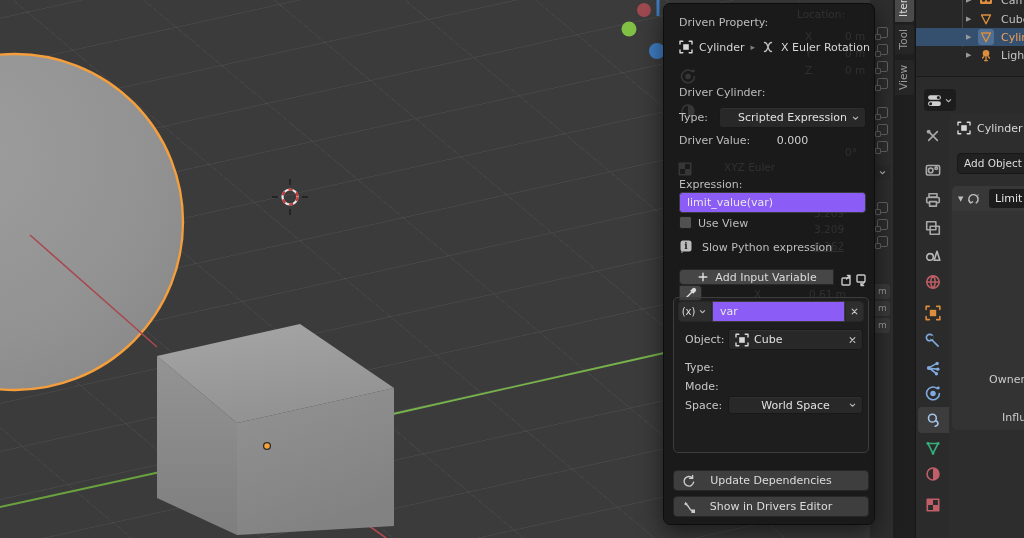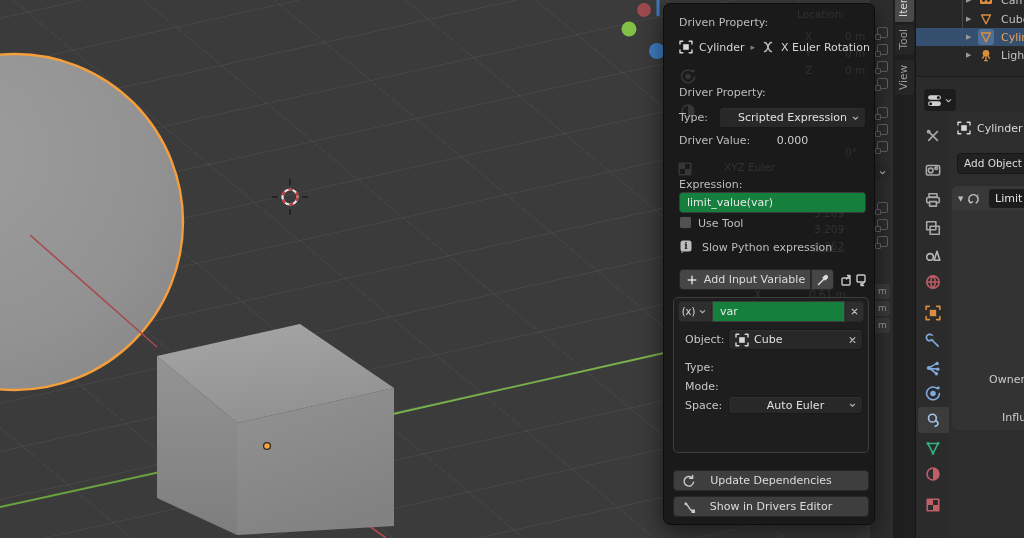--- a/index.html
+++ b/index.html
@@ -59,21 +59,21 @@
   
   #popup { position:absolute; left:663px; top:3px; width:212px; height:522px; background:rgba(25,25,25,0.97);
            border:1px solid #0d0d0d; border-radius:7px; box-shadow:0 8px 24px rgba(0,0,0,.55); z-index:5; }
   .p-abs { position:absolute; }
   .p-label { color:#bdbdbd; }
   .ghost { position:absolute; color:#a8a8a8; opacity:.15; font-size:10.5px; white-space:nowrap; pointer-events:none; }
   .gicon { position:absolute; opacity:.12; pointer-events:none; }
   .dropdown { position:absolute; background:#282828; border:1px solid #181818; border-radius:3.5px;
               box-shadow:inset 0 1px 0 rgba(255,255,255,.04); color:#e0e0e0; display:flex; align-items:center; justify-content:center; }
   .dropdown .chev { position:absolute; right:4px; top:50%; transform:translateY(-50%); }
-  .tfield { position:absolute; background:#15803d; border:1px solid #3a3a3a; border-radius:3.5px; color:#e8e8e8; display:flex; align-items:center; padding:0 7px; }
+  .tfield { position:absolute; background:#8b5cf6; border:1px solid #3a3a3a; border-radius:3.5px; color:#e8e8e8; display:flex; align-items:center; padding:0 7px; }
   .btn { background:#3e3e3e; border:1px solid #272727; border-radius:4px; color:#dcdcdc; display:flex; align-items:center; justify-content:center; }
   .checkbox { position:absolute; width:13px; height:13px; background:#515151; border:1px solid #1c1c1c; border-radius:2.5px; }
   #var-box { position:absolute; left:9px; top:293px; width:196px; height:156px; border:1px solid #3e3e3e; border-radius:5px; background:rgba(40,40,40,.35); }
   .vb-label { position:absolute; color:#c6c6c6; }
   #value-box { position:absolute; left:3px; top:120px; width:188px; height:29px; border:1px solid #3e3e3e; border-radius:4px; }
   .icon-btn { display:flex; align-items:center; justify-content:center; }
 </style>
 </head>
 <body>
 
@@ -391,51 +391,51 @@
       <span>Cylinder</span>
       <span style="color:#7e7e7e; font-size:9px;">▸</span>
       <span class="micon" style="display: inline-flex; align-items: center;">
           <svg width="14" height="14" viewBox="0 0 14 14" fill="none">
             <path d="M3.5 2.5c4.5 0 2.5 9 7 9 M10.5 2.5c-4.5 0-2.5 9-7 9" stroke="#bdbdbd" stroke-width="1.4" stroke-linecap="round" stroke-linejoin="round"></path>
           </svg>
         </span>
       <span>X Euler Rotation</span>
     </div>
 
-    <div class="p-abs p-label" style="left:15px; top:82px;">Driver Property:</div>
+    <div class="p-abs p-label" style="left:15px; top:82px;">Driver Cylinder:</div>
 
     <div class="p-abs p-label" style="left:15px; top:107px;">Type:</div>
     <div class="dropdown" style="left:55px; top:103px; width:147px; height:21px;">
       <span>Scripted Expression</span>
       <span class="chev micon" style="display: inline-flex; align-items: center;">
           <svg width="11" height="11" viewBox="0 0 14 14" fill="none">
             <path d="M4.2 5.8 7 8.6 9.8 5.8" stroke="#b5b5b5" stroke-width="1.4" stroke-linecap="round" stroke-linejoin="round"></path>
           </svg>
         </span>
     </div>
 
     <div class="p-abs p-label" style="left:15px; top:130px;">Driver Value:</div>
     <div class="p-abs" style="left:55px; top:130px; width:147px; text-align:center; color:#cfcfcf;">0.000</div>
 
     <div class="p-abs p-label" style="left:15px; top:174px;">Expression:</div>
     <div class="tfield" style="left:15px; top:188px; width:187px; height:21px;">limit_value(var)</div>
 
     <div class="checkbox" style="left:15px; top:212px;"></div>
-    <div class="p-abs p-label" style="left:34px; top:213px;">Use Tool</div>
+    <div class="p-abs p-label" style="left:34px; top:213px;">Use View</div>
 
     <div class="p-abs micon" style="left: 15px; top: 235px; display: inline-flex; align-items: center;">
         <svg width="14" height="14" viewBox="0 0 14 14" fill="none">
           <rect x="1.5" y="1.5" width="11" height="11" rx="2.5" fill="#bcbcbc"></rect>
           <path d="M4 13l-1.5 1.5V12" fill="#bcbcbc"></path>
           <text x="7" y="10.4" font-size="9" font-weight="bold" fill="#222" text-anchor="middle" font-family="DejaVu Serif,serif">i</text>
         </svg>
       </div>
     <div class="p-abs p-label" style="left:38px; top:237px;">Slow Python expression</div>
 
-    <div class="p-abs" style="left:15px; top:265px; width:155px; height:21px; display:flex;">
+    <div class="p-abs" style="left:15px; top:265px; width:155px; height:21px; display:flex;flex-direction:column;">
       <div class="btn" style="flex:1; border-radius:4px 0 0 4px; gap:5px; background:#464646;">
         <span class="micon" style="display: inline-flex; align-items: center;">
             <svg width="14" height="14" viewBox="0 0 14 14" fill="none">
               <path d="M7 3.2v7.6 M3.2 7h7.6" stroke="#e0e0e0" stroke-width="1.4" stroke-linecap="round" stroke-linejoin="round"></path>
             </svg>
           </span>
         <span>Add Input Variable</span>
       </div>
       <div class="btn" style="width:23px; border-left:1px solid #2a2a2a; border-radius:0 4px 4px 0; background:#464646;">
         <span class="micon" style="display: inline-flex; align-items: center;">
@@ -503,20 +503,28 @@
       <div class="vb-label" style="left:11px; top:82px;">Mode:</div>
       <div class="dropdown" style="left:54px; top:79px; width:135px; height:18px;margin-top:19px;">
         <span>Auto Euler</span>
         <span class="chev micon" style="display: inline-flex; align-items: center;">
             <svg width="11" height="11" viewBox="0 0 14 14" fill="none">
               <path d="M4.2 5.8 7 8.6 9.8 5.8" stroke="#b5b5b5" stroke-width="1.4" stroke-linecap="round" stroke-linejoin="round"></path>
             </svg>
           </span>
       </div>
       <div class="vb-label" style="left:11px; top:101px;">Space:</div>
+      <div class="dropdown" style="left:54px; top:98px; width:135px; height:18px;">
+        <span>World Space</span>
+        <span class="chev micon" style="display: inline-flex; align-items: center;">
+            <svg width="11" height="11" viewBox="0 0 14 14" fill="none">
+              <path d="M4.2 5.8 7 8.6 9.8 5.8" stroke="#b5b5b5" stroke-width="1.4" stroke-linecap="round" stroke-linejoin="round"></path>
+            </svg>
+          </span>
+      </div>
 
     </div>
 
     <div class="btn p-abs" style="left:9px; top:466px; width:196px; height:21px;">
       <span class="micon" style="position: absolute; left: 8px; display: inline-flex; align-items: center;">
           <svg width="14" height="14" viewBox="0 0 14 14" fill="none">
             <path d="M11.6 8.2A4.8 4.8 0 1 1 10.4 4" stroke="#cdcdcd" stroke-width="1.4" stroke-linecap="round" stroke-linejoin="round"></path>
             <path d="M10.6 1.4 10.6 4.4 7.6 4.2" stroke="#cdcdcd" stroke-width="1.4" stroke-linecap="round" stroke-linejoin="round"></path>
           </svg>
         </span>

